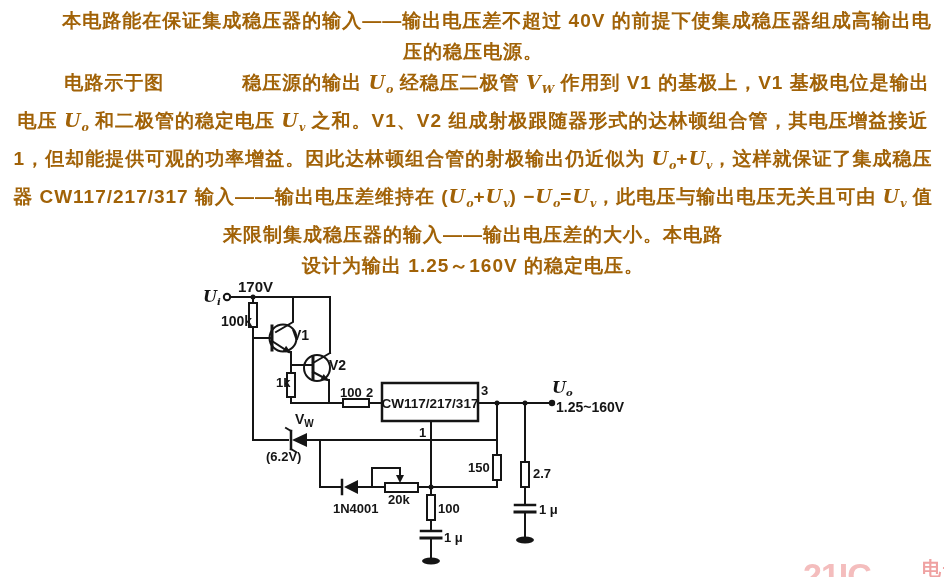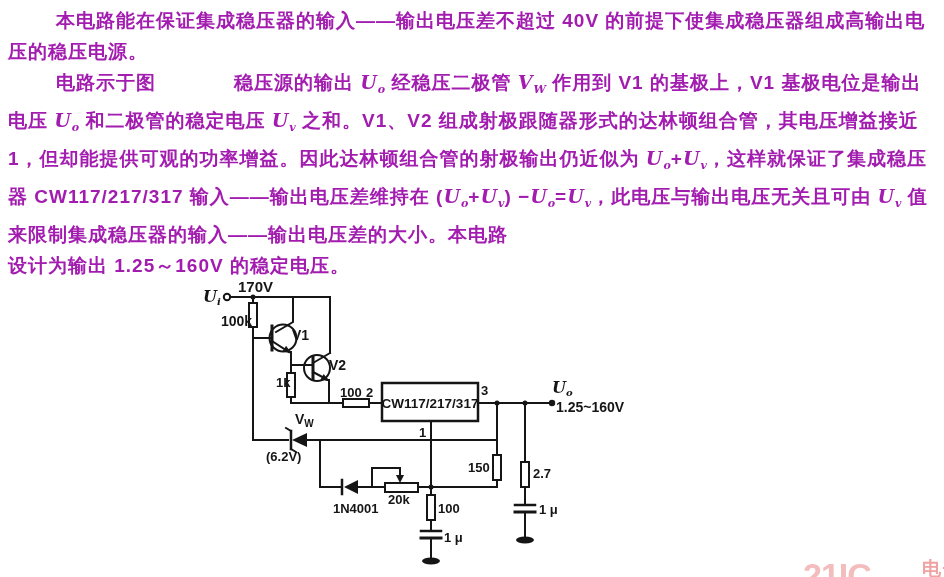--- a/index.html
+++ b/index.html
@@ -2,21 +2,21 @@
 <html><head>
 <meta charset="utf-8">
 <style>
   * { margin:0; padding:0; box-sizing:border-box; }
   html,body { width:944px; height:577px; background:#ffffff; overflow:hidden; }
   body { font-family:"Liberation Sans", sans-serif; color:#1a1a1a; position:relative; }
 
   .text-block { position:absolute; left:0; top:0; width:944px; padding:5px 6px 0 8px; }
   .para {
     font-size:19px; line-height:31px; font-weight:700; letter-spacing:1px;
-    text-indent:48px; color:#a21caf;
+    text-indent:48px; color:#a16207;text-align:center;
   }
   .seg-n { }
   .seg-var { font-family:"DejaVu Serif", serif; font-style:italic; font-weight:700; }
   .seg-sub { font-family:"DejaVu Serif", serif; font-style:italic; font-weight:700;
              font-size:11px; vertical-align:-4px; letter-spacing:0; }
   .seg-gap { display:inline-block; width:78px; }
 
   svg.circuit { position:absolute; left:0; top:0; width:944px; height:577px; }
 
   .watermark { position:absolute; left:800px; top:551px; width:144px; height:52px; }

